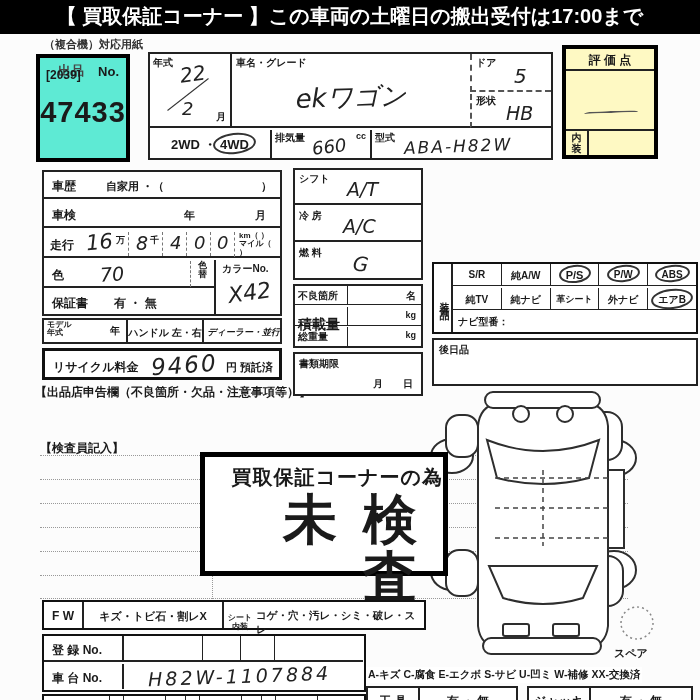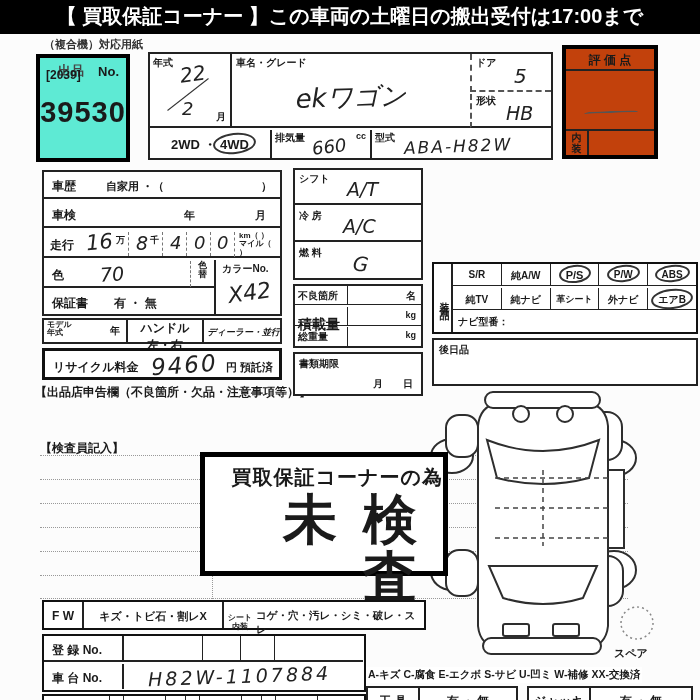--- a/index.html
+++ b/index.html
@@ -27,21 +27,21 @@
   <div class="abs" style="left:0;top:0;width:700px;height:34px;background:#000;color:#fff;text-align:center;
               font-size:20px;font-weight:bold;line-height:33px;z-index:8">
     <span>【 買取保証コーナー 】この車両の土曜日の搬出受付は17:00まで</span>
   </div>
   <div class="abs lbl" style="left:44px;top:37px;font-size:11px;color:#333">（複合機）対応用紙</div>
 
   <div class="abs xthick" style="left:36px;top:54px;width:94px;height:108px;background:#5eead4;z-index:3">
     <span class="abs lbl" style="left:18px;top:4px;font-size:13px;color:#444">出品</span>
     <span class="abs lbl" style="left:6px;top:10px;font-size:12px">[2039]</span>
     <span class="abs lbl" style="right:7px;top:6px;font-size:13px">No.</span>
-    <div class="abs lbl" style="left:0;right:0;top:38px;text-align:center;font-size:29px;letter-spacing:1px">39530</div>
+    <div class="abs lbl" style="left:0;right:0;top:38px;text-align:center;font-size:29px;letter-spacing:1px">47433</div>
   </div>
 
   <div class="abs solid2" style="left:148px;top:52px;width:405px;height:108px;background:#fff;z-index:3">
     <div class="cell" style="left:0;top:0;width:82px;height:74px;border-right:2px solid #222;border-bottom:2px solid #222">
       <span class="abs lbl" style="left:3px;top:2px;font-size:10px">年式</span>
       <span class="abs hand" style="left:30px;top:8px;font-size:20px;transform:rotate(-8deg)">22</span>
       <div class="abs" style="left:12px;top:40px;width:52px;border-top:1.5px solid #333;transform:rotate(-38deg)"></div>
       <span class="abs hand" style="left:32px;top:44px;font-size:18px">2</span>
       <span class="abs lbl" style="right:4px;bottom:2px;font-size:10px">月</span>
     </div>
@@ -65,21 +65,21 @@
       <span class="abs lbl" style="left:3px;top:1px;font-size:10px">排気量</span>
       <span class="abs lbl" style="right:4px;top:1px;font-size:9px">cc</span>
       <span class="abs hand" style="left:40px;top:6px;font-size:18px;transform:rotate(-6deg)">660</span>
     </div>
     <div class="cell" style="left:222px;top:76px;width:179px;height:28px">
       <span class="abs lbl" style="left:3px;top:1px;font-size:10px">型式</span>
       <span class="abs hand" style="left:32px;top:6px;font-size:17px;letter-spacing:2px;transform:rotate(-2deg)">ABA-H82W</span>
     </div>
   </div>
 
-  <div class="abs xthick" style="left:562px;top:45px;width:96px;height:114px;background:#c2410c;z-index:3">
+  <div class="abs xthick" style="left:562px;top:45px;width:96px;height:114px;background:#fef9c3;z-index:3">
     <div style="height:22px;border-bottom:2px solid #222;text-align:center;font-size:12px;font-weight:bold;padding-top:3px">
       <span>評 価 点</span>
     </div>
     <div class="abs" style="left:18px;top:62px;width:54px;border-top:2.5px solid #555;border-radius:100% 100% 0 0/10px 10px 0 0;transform:rotate(-2deg)"></div>
     <div class="abs" style="left:0;right:0;top:80px;bottom:0;border-top:2px solid #222">
       <div class="pre lbl" style="position:absolute;left:0;top:0;bottom:0;width:23px;border-right:2px solid #222;font-size:10px;text-align:center;padding-top:2px">内
 装</div>
     </div>
   </div>
 
@@ -125,21 +125,21 @@
       <span class="abs hand" style="left:12px;top:20px;font-size:22px;transform:rotate(-8deg)">X42</span>
     </div>
   </div>
 
   <div class="abs solid2" style="left:42px;top:318px;width:240px;height:26px;background:#fff;z-index:3">
     <div class="cell" style="left:0;top:0;width:84px;height:22px;border-right:2px solid #222">
       <span class="abs pre lbl" style="left:3px;top:1px;font-size:8px">モデル
 年式</span>
       <span class="abs lbl" style="right:6px;top:4px;font-size:10px">年</span>
     </div>
-    <div class="cell lbl" style="left:84px;top:0;width:76px;height:22px;border-right:2px solid #222;font-size:12px;text-align:center;">
+    <div class="cell lbl" style="left:84px;top:0;width:76px;height:22px;border-right:2px solid #222;font-size:10px;text-align:center;padding-top:6px">
       <span>ハンドル 左・右</span>
     </div>
     <div class="cell lbl" style="left:160px;top:0;width:76px;height:22px;font-size:9px;text-align:right;padding-top:6px;font-style:italic">
       <span>ディーラー・並行</span>
     </div>
   </div>
 
   <div class="abs thick" style="left:42px;top:348px;width:240px;height:32px;background:#fff;z-index:3">
     <span class="abs lbl" style="left:8px;top:8px;font-size:12px">リサイクル料金</span>
     <span class="abs hand" style="left:106px;top:1px;font-size:23px;letter-spacing:2px;transform:rotate(-4deg)">9460</span>

